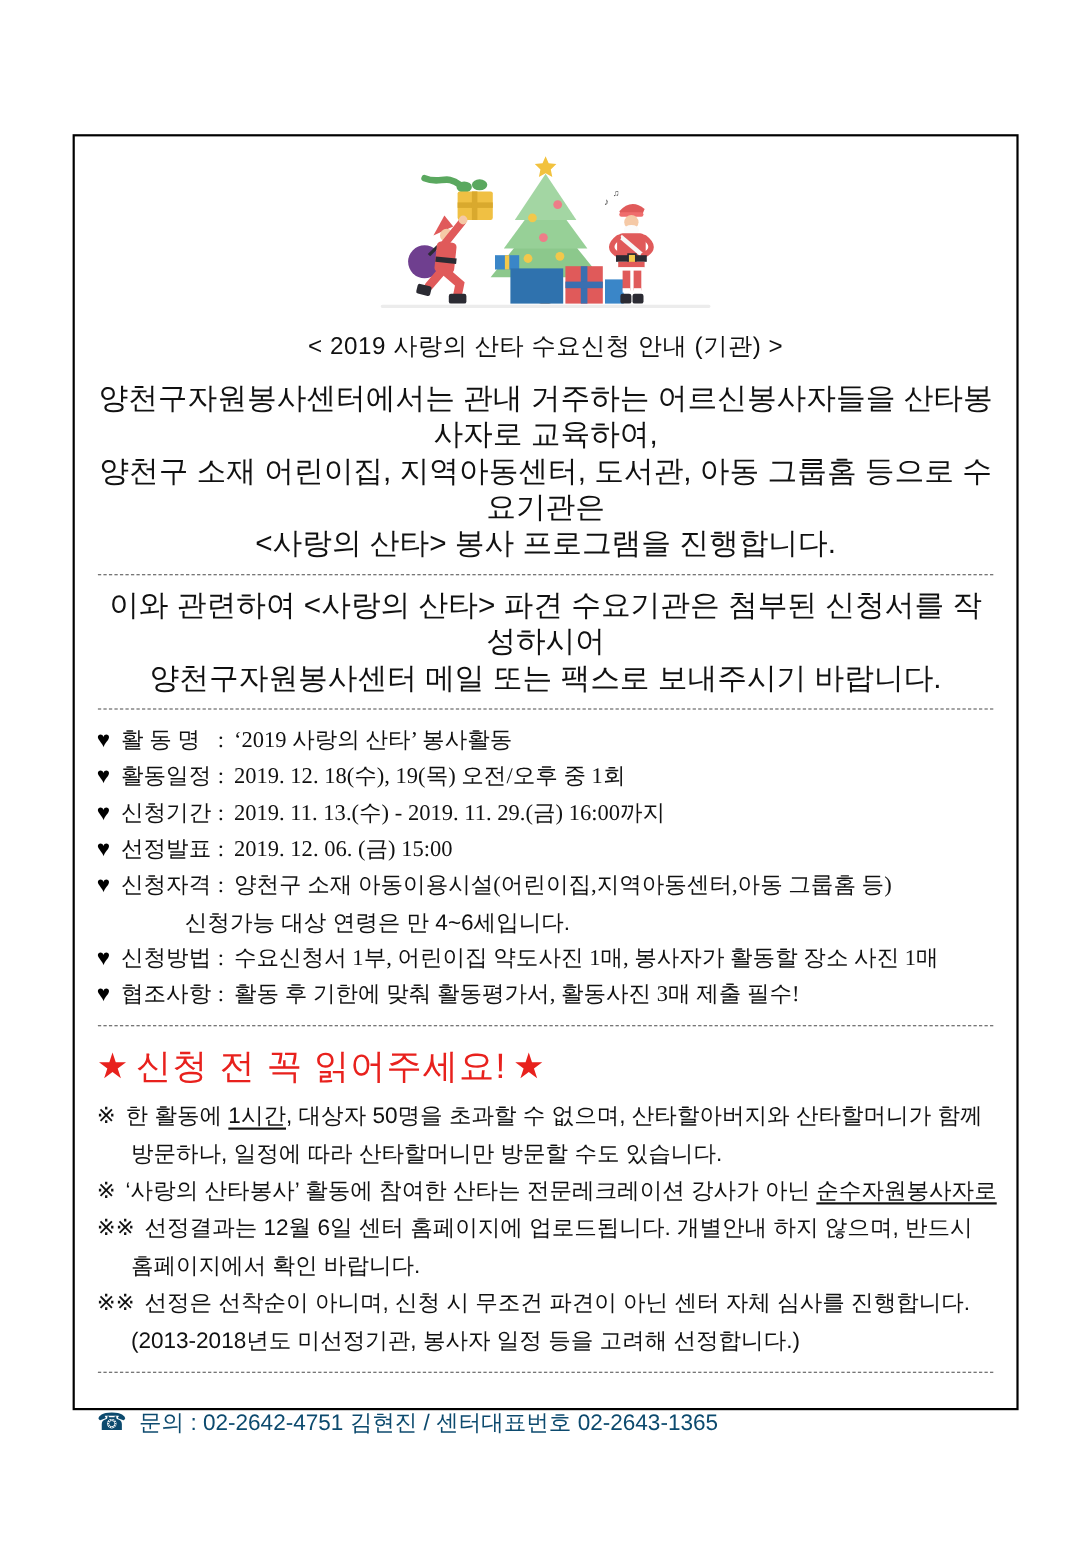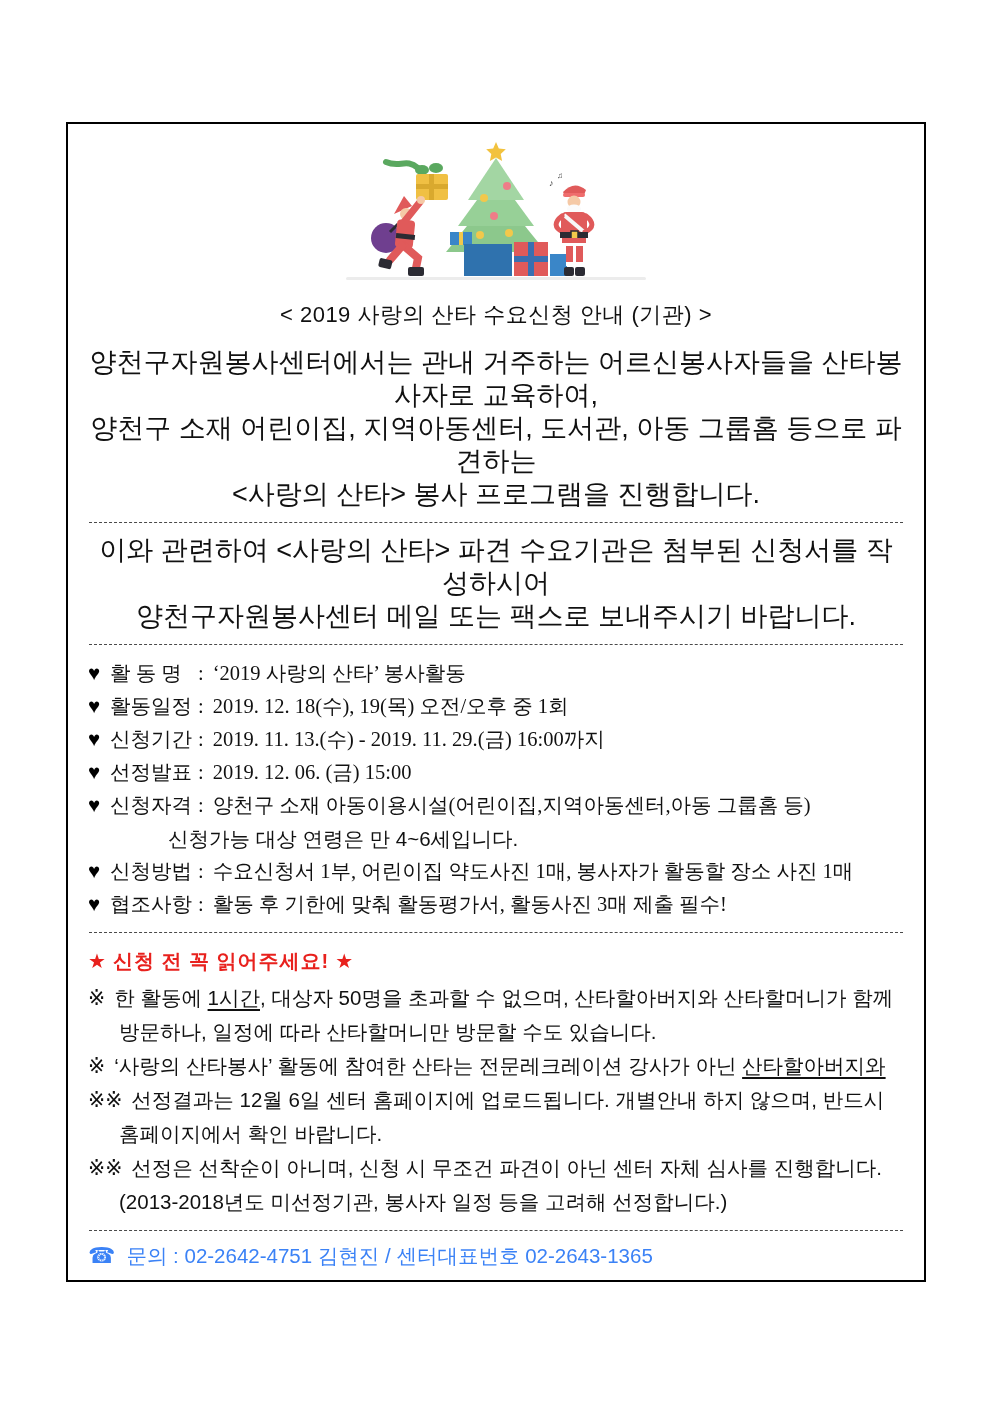--- a/index.html
+++ b/index.html
@@ -14,29 +14,29 @@
   .illus{text-align:center;margin-top:2px;height:146px;}
   .title{text-align:center;font-size:22px;margin-top:16px;letter-spacing:.5px;}
   .para{text-align:center;font-size:27px;line-height:33px;margin-top:16px;}
   .sep{border-top:1.5px dashed #4a4a4a;height:0;margin:11px 1px 0 1px;}
   .details{font-size:20.5px;margin-top:12px;}
   .d-line{line-height:33px;white-space:nowrap;font-family:Liberation Serif, serif;}
   .hm{display:inline-block;width:22px;color:#000;}
   .d-lbl{display:inline-block;min-width:86px;}
   .d-colon{display:inline-block;margin:0 9px 0 2px;}
   .d-cont{padding-left:80px;line-height:33px;white-space:nowrap;}
-  .warn-h{color:#e8211d;font-size:20px;font-weight:bold;margin-top:15px;letter-spacing:1px;}
+  .warn-h{color:#e8211d;font-size:32px;font-weight:normal;margin-top:15px;letter-spacing:1px;}
   .warn-h .star{margin-right:6px;}
   .warn-h .star2{margin-left:6px;}
   .notes{font-size:20.5px;margin-top:6px;}
   .note-l1{line-height:34px;white-space:nowrap;}
   .nm{margin-right:9px;}
   .note-l2{padding-left:31px;line-height:34px;white-space:nowrap;}
   .u{text-decoration:underline;text-underline-offset:4px;}
-  .contact{color:#3b82f6;font-size:20.5px;margin-top:13px;line-height:24px;}
+  .contact{color:#0c4a6e;font-size:20.5px;margin-top:28px;line-height:34px;}
   .ph{margin-right:11px;font-size:22px;}
 </style>
 </head>
 <body>
 
 <div class="frame">
 
   <div class="illus">
     <svg width="300" height="146" viewBox="0 0 300 146" aria-hidden="true">
 
@@ -108,21 +108,21 @@
         <rect x="218" y="129" width="10" height="9" rx="2" fill="#2b2b33"></rect>
         <rect x="229" y="129" width="10" height="9" rx="2" fill="#2b2b33"></rect>
       </g>
     </svg>
   </div>
 
   <div class="title">&lt; 2019 사랑의 산타 수요신청 안내 (기관) &gt;</div>
 
   <div class="para">
     <div>양천구자원봉사센터에서는 관내 거주하는 어르신봉사자들을 산타봉사자로 교육하여,</div>
-    <div>양천구 소재 어린이집, 지역아동센터, 도서관, 아동 그룹홈 등으로 파견하는</div>
+    <div>양천구 소재 어린이집, 지역아동센터, 도서관, 아동 그룹홈 등으로 수요기관은</div>
     <div>&lt;사랑의 산타&gt; 봉사 프로그램을 진행합니다.</div>
   </div>
 
   <div class="sep"></div>
 
   <div class="para" style="margin-top:11px;">
     <div>이와 관련하여 &lt;사랑의 산타&gt; 파견 수요기관은 첨부된 신청서를 작성하시어</div>
     <div>양천구자원봉사센터 메일 또는 팩스로 보내주시기 바랍니다.</div>
   </div>
 
@@ -171,21 +171,21 @@
 
     <div>
       <div class="note-l1">
         <span class="nm">※</span><span>한 활동에 </span><span class="u">1시간</span><span>, 대상자 50명을 초과할 수 없으며, 산타할아버지와 산타할머니가 함께</span>
       </div>
       <div class="note-l2">방문하나, 일정에 따라 산타할머니만 방문할 수도 있습니다.</div>
     </div>
 
     <div>
       <div class="note-l1">
-        <span class="nm">※</span><span>‘사랑의 산타봉사’ 활동에 참여한 산타는 전문레크레이션 강사가 아닌 </span><span class="u">산타할아버지와</span><span></span>
+        <span class="nm">※</span><span>‘사랑의 산타봉사’ 활동에 참여한 산타는 전문레크레이션 강사가 아닌 </span><span class="u">순수자원봉사자로</span><span></span>
       </div>
     </div>
 
     <div>
       <div class="note-l1">
         <span class="nm">※※</span><span>선정결과는 12월 6일 센터 홈페이지에 업로드됩니다. 개별안내 하지 않으며, 반드시</span>
       </div>
       <div class="note-l2">홈페이지에서 확인 바랍니다.</div>
     </div>
 

